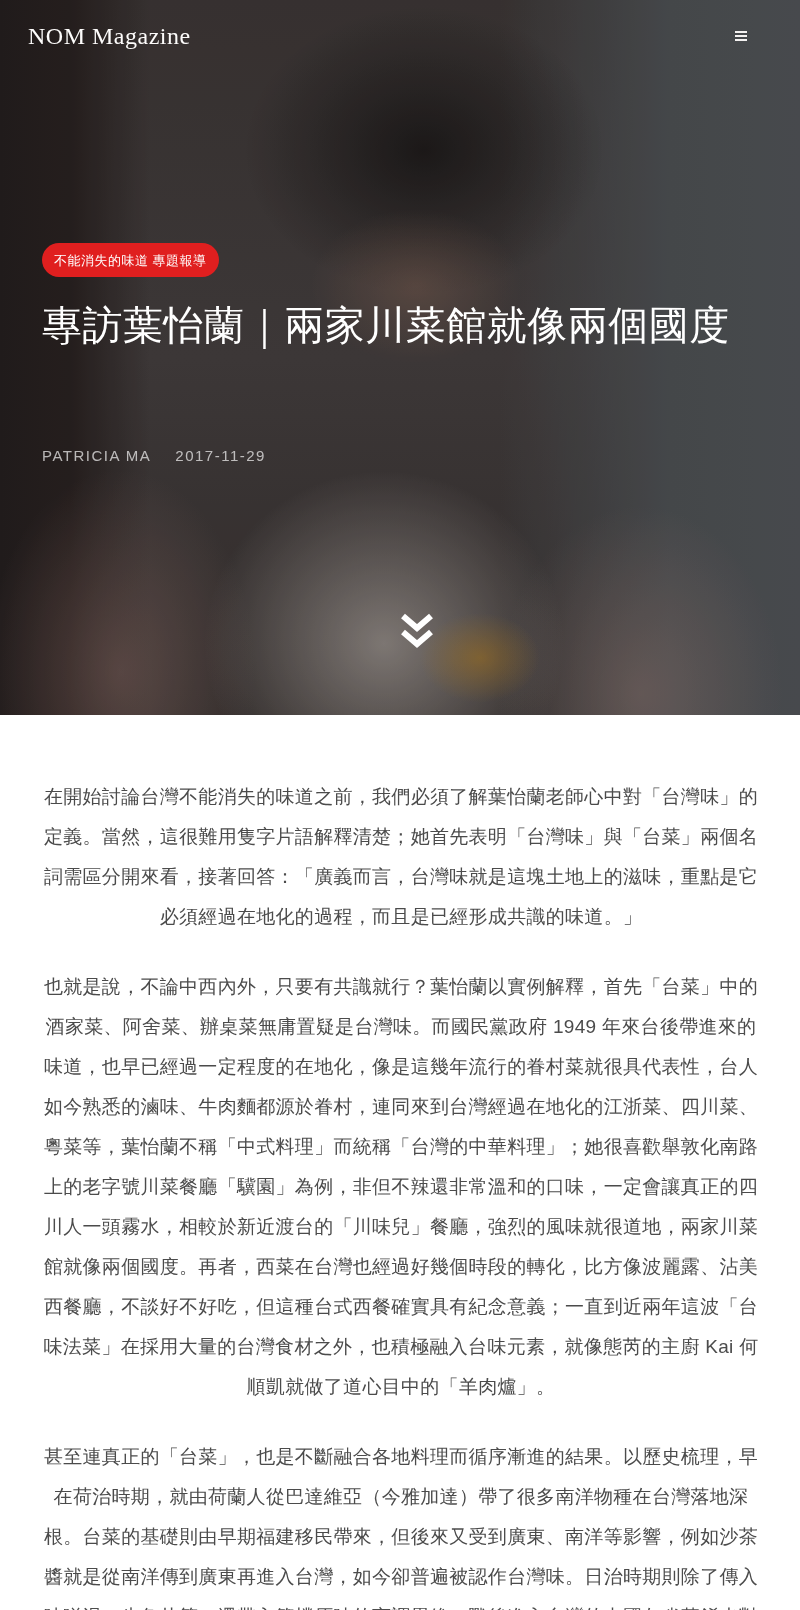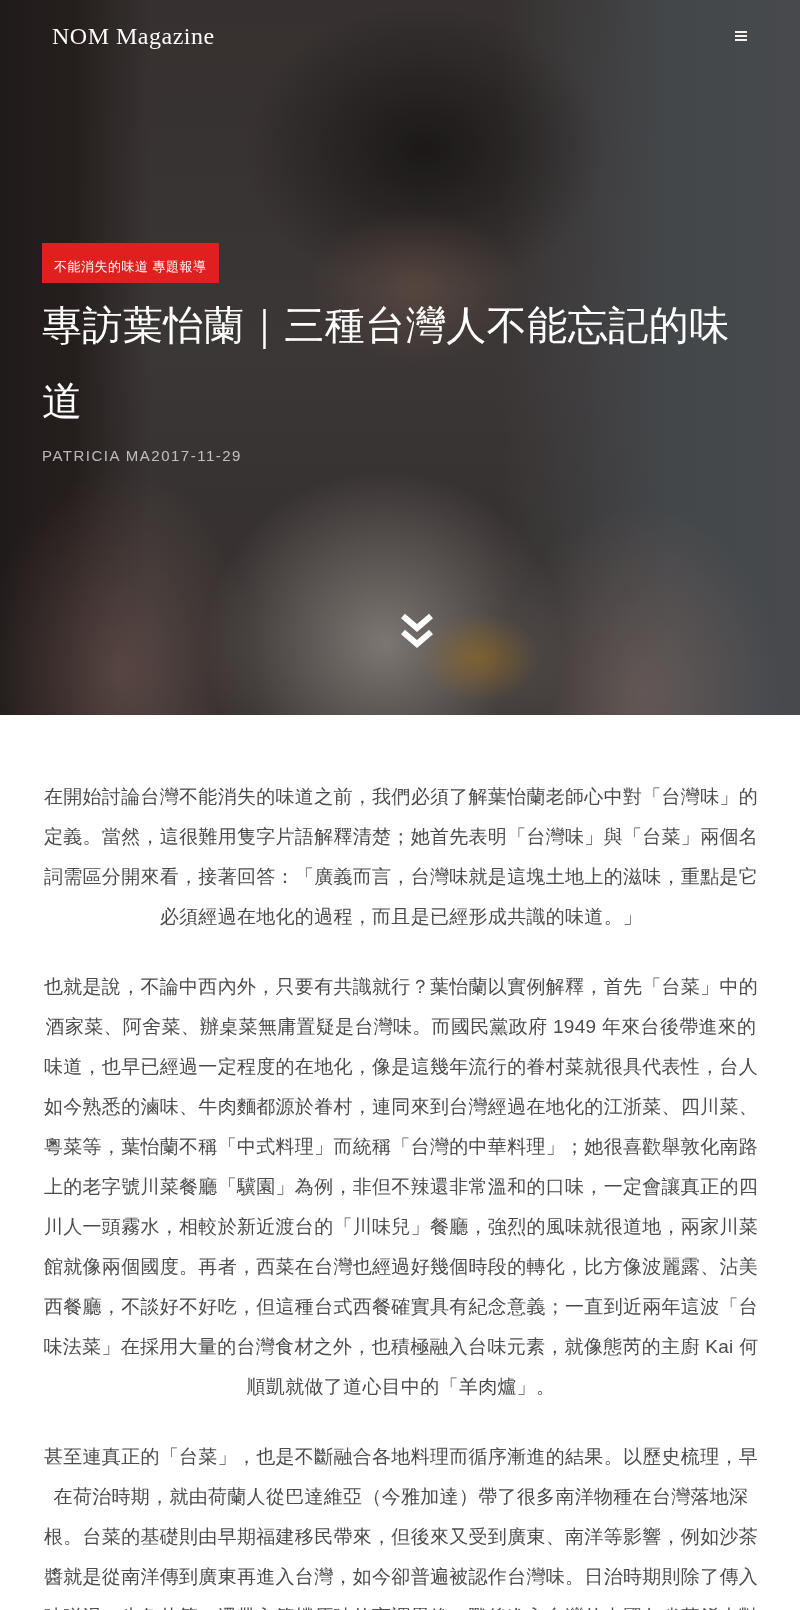--- a/index.html
+++ b/index.html
@@ -32,21 +32,21 @@
     position: absolute; inset: 0;
     background: rgba(0,0,0,0.14);
   }
   .topbar {
     position: absolute;
     top: 0; left: 0; right: 0;
     height: 64px;
     display: flex;
     align-items: center;
     justify-content: space-between;
-    padding: 8px 53px 0 52px;
+    padding: 8px 53px 0 28px;
     box-sizing: border-box;
     z-index: 3;
   }
   .logo {
     font-family: "Liberation Serif", serif;
     font-size: 24px;
     color: #fdfcfb;
     letter-spacing: 0.5px;
     cursor: pointer;
     text-decoration: none;
@@ -67,24 +67,25 @@
     background: #f4f2f1;
   }
   .badge {
     position: absolute;
     left: 42px;
     top: 243px;
     background: #e01f1f;
     color: #ffffff;
     font-size: 13px;
     line-height: 13px;
-    padding: 17px 12px 10px 12px;
+    padding: 11px 12px 10px 12px;
     text-decoration: none;
     z-index: 3;
     letter-spacing: 0.5px;
+    border-radius: 17px;
   }
   .hero-title {
     position: absolute;
     left: 42px;
     top: 288px;
     width: 722px;
     margin: 0;
     font-family: "Liberation Serif", serif;
     font-weight: 400;
     font-size: 40px;
@@ -96,21 +97,21 @@
   .byline {
     position: absolute;
     left: 42px;
     top: 447px;
     z-index: 3;
     font-size: 15px;
     letter-spacing: 1.5px;
     color: rgba(255,255,255,0.68);
     text-transform: uppercase;
   }
-  .byline .author { cursor: pointer; }
+  .byline .author { margin-right: 24px; cursor: pointer; }
   .scroll-down {
     position: absolute;
     left: 399px;
     top: 612px;
     width: 36px;
     height: 40px;
     cursor: pointer;
     z-index: 3;
   }
   .scroll-down svg { display: block; width: 36px; height: 40px; }
@@ -144,21 +145,21 @@
       <a class="logo">NOM Magazine</a>
       <button class="menu-btn" aria-label="menu">
         <span class="bar"></span>
         <span class="bar"></span>
         <span class="bar"></span>
       </button>
     </div>
 
     <a class="badge">不能消失的味道 專題報導</a>
 
-    <h1 class="hero-title">專訪葉怡蘭｜三種台灣人不能忘記的味道</h1>
+    <h1 class="hero-title">專訪葉怡蘭｜兩家川菜館就像兩個國度</h1>
 
     <div class="byline">
       <span class="author">PATRICIA MA</span><span class="date">2017-11-29</span>
     </div>
 
     <div class="scroll-down" aria-label="scroll down">
       <svg viewBox="0 0 36 40" fill="none" xmlns="http://www.w3.org/2000/svg">
         <polyline points="4,4 18,16 32,4" stroke="#ffffff" stroke-width="6" fill="none"></polyline>
         <polyline points="4,20 18,32 32,20" stroke="#ffffff" stroke-width="6" fill="none"></polyline>
       </svg>

